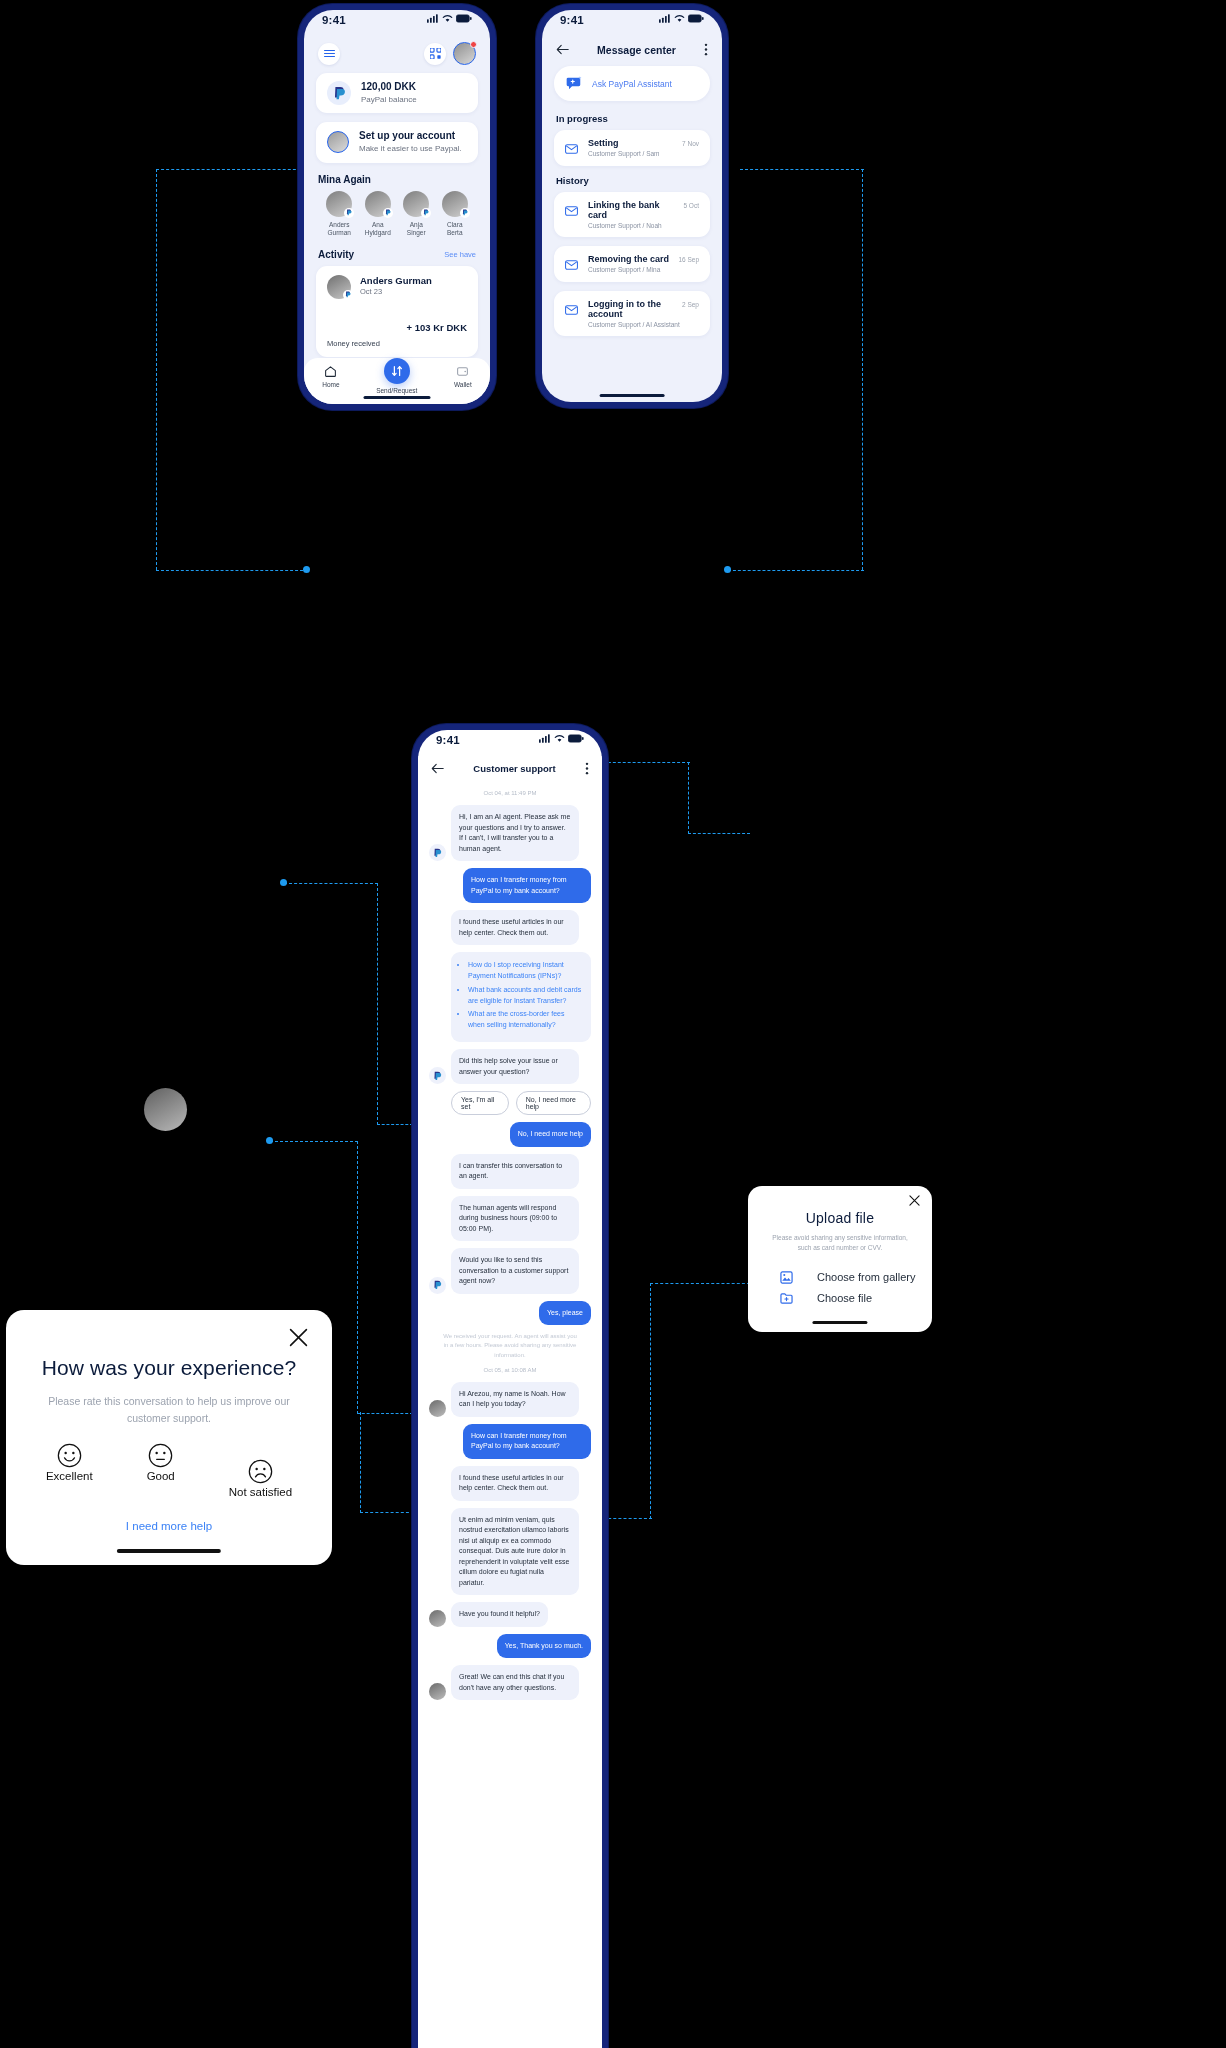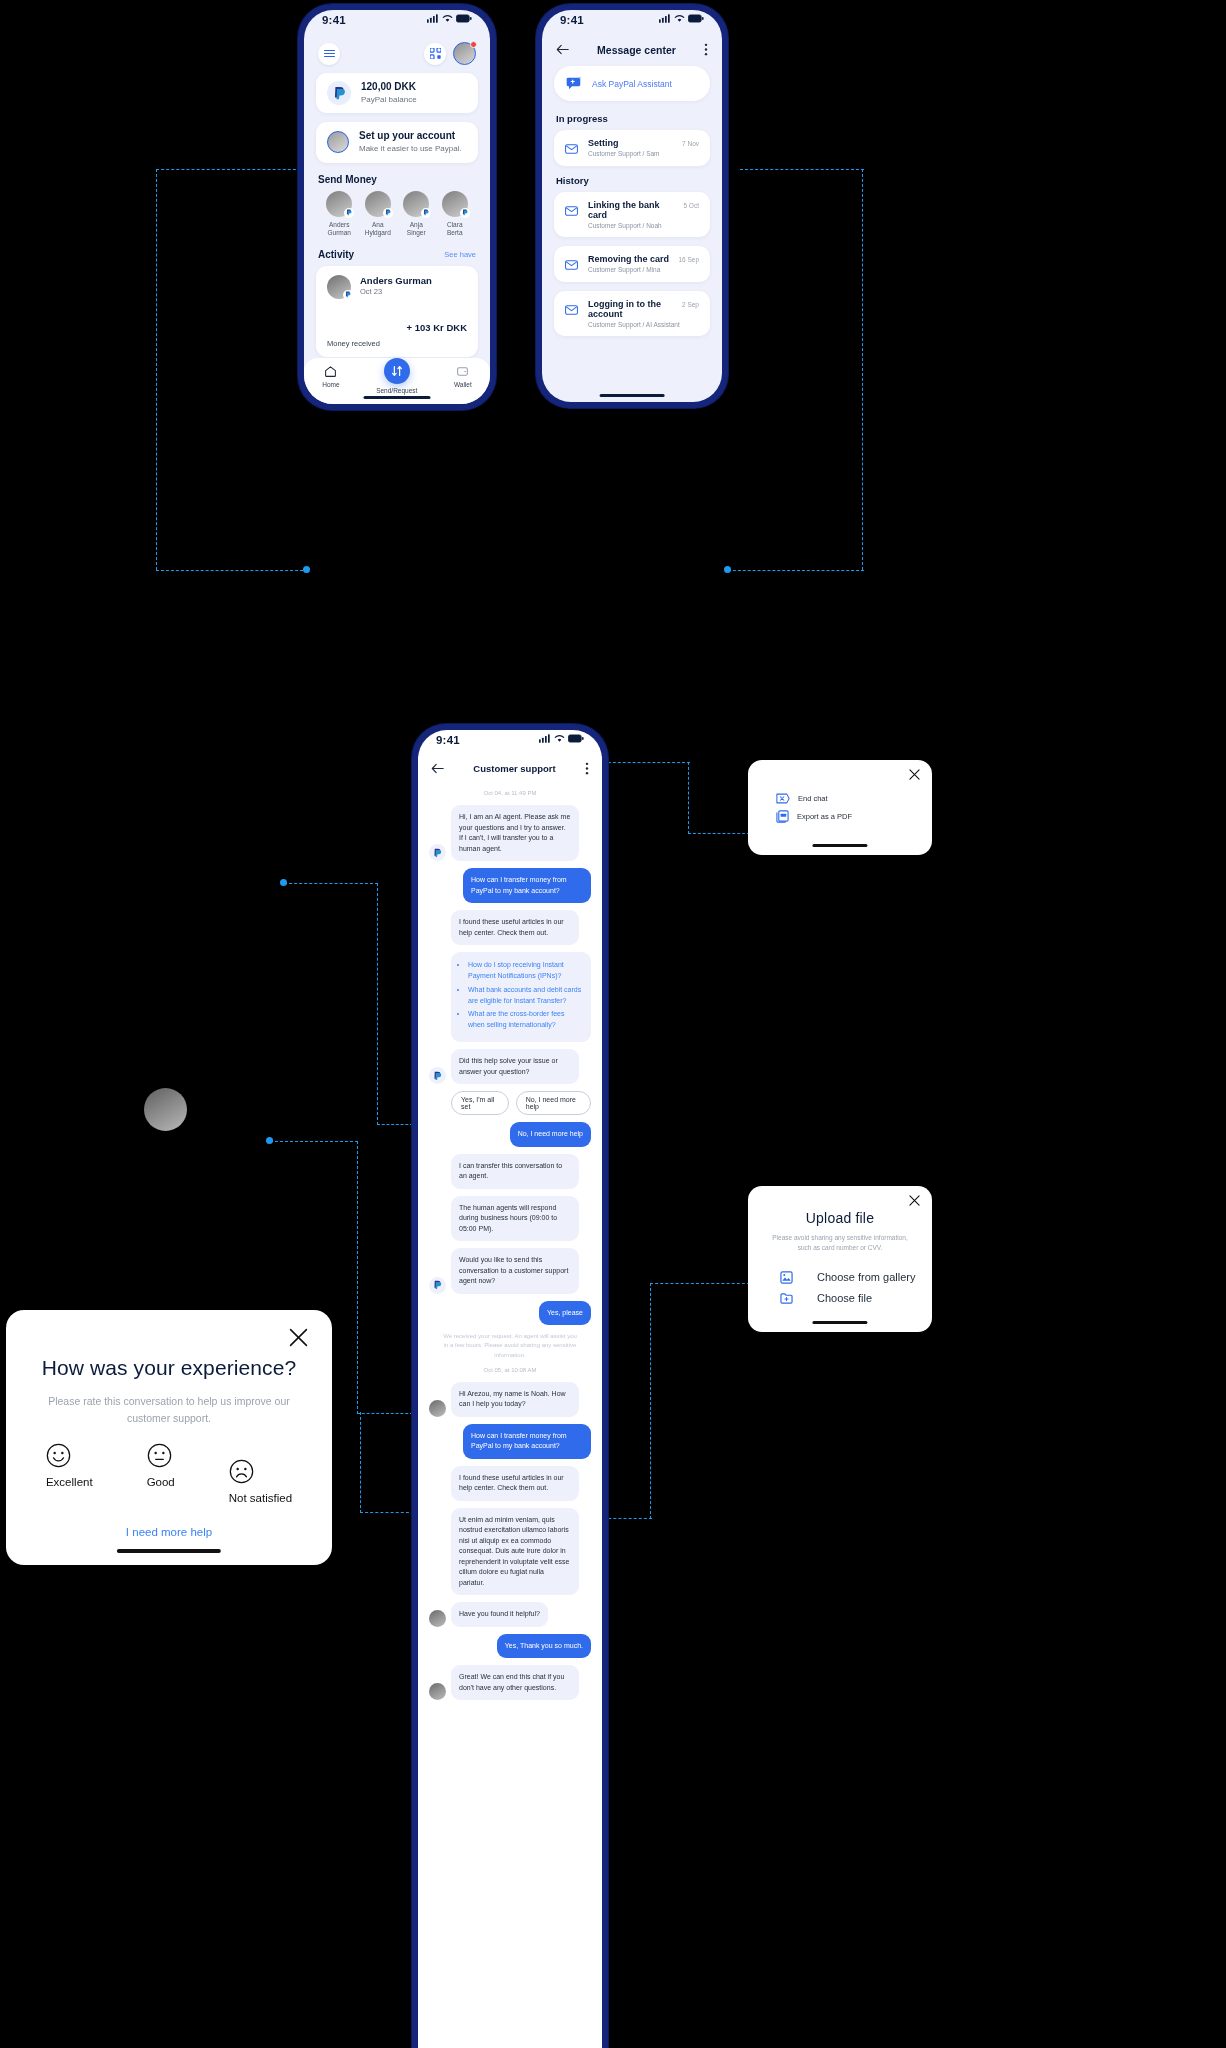--- a/index.html
+++ b/index.html
@@ -129,21 +129,21 @@
   #sheetUpload{ left:748px; top:1186px; width:184px; height:146px; }
   .up-title{text-align:center;font-size:14px;font-weight:400;margin-top:24px;letter-spacing:.2px;}
   .up-sub{text-align:center;font-size:6.5px;color:#9ca3af;line-height:1.6;margin:7px 18px 0 18px;}
   .up-rows{margin-top:13px;}
   .up-row{display:flex;align-items:center;gap:24px;padding:4px 0 4px 32px;font-size:11px;color:#1f2937;}
 
   #sheetRate{ left:6px; top:1310px; width:326px; height:255px; border-radius:18px;}
   .rate-title{text-align:center;font-size:21px;font-weight:400;margin-top:46px;letter-spacing:.1px;}
   .rate-sub{text-align:center;font-size:10.5px;color:#9ca3af;line-height:1.6;margin:13px 36px 0 36px;}
   .faces{display:flex;justify-content:center;gap:54px;margin-top:16px;align-items:flex-start;}
-  .face{display:flex;flex-direction:column;gap:8px;}
+  .face{display:flex;flex-direction:column;align-items:center;gap:2px;}
   .face .fl{font-size:11.5px;color:#111;}
   .face.low{margin-top:16px;}
   .rate-link{text-align:center;font-size:11.5px;color:#3b82f6;margin-top:22px;}
   .rate-close{position:absolute;top:18px;right:24px;cursor:pointer;}
   #sheetRate .hb{width:32%;height:4px;background:#111;bottom:12px;}
 
   .lone-avatar{position:absolute;left:144px;top:1088px;width:43px;height:43px;border-radius:50%;
                background:linear-gradient(150deg,#5f5f5f,#b9b9b9);box-shadow:0 2px 10px rgba(0,0,0,.4);}
 </style>
 </head>
@@ -242,21 +242,21 @@
       </div>
 
       <div class="card">
         <div class="av-sm"></div>
         <div>
           <div class="t1">Set up your account</div>
           <div class="t2">Make it easier to use Paypal.</div>
         </div>
       </div>
 
-      <div class="sec-title">Send Money</div>
+      <div class="sec-title">Mina Again</div>
       <div class="people">
         <div class="person">
           <div class="p-av">
               <span class="pbadge">
             <svg width="6" height="7" viewBox="0 0 14 16">
                   <path d="M2.6 1h5.2c2.6 0 4 1.3 3.6 3.6-.4 2.3-2 3.5-4.4 3.5H5.4l-.7 4.1H2.1z" fill="#27348b"></path>
                   <path d="M4.3 3.1h5.1c2.5 0 3.8 1.3 3.4 3.5-.4 2.3-2 3.5-4.4 3.5H7l-.7 4.2H3.8z" fill="#2790cf"></path>
                 </svg>
               </span>
             </div>
@@ -588,43 +588,20 @@
         </div>
         <div class="msg">
           <span class="ag-av"></span>
           <div class="bub">Great! We can end this chat if you don't have any other questions.</div>
         </div>
       </div>
 
     </div>
   </div>
 
-  <div class="sheet" id="sheetMenu">
-    <svg class="close" width="11" height="11" viewBox="0 0 12 12">
-      <path d="M1 1l10 10M11 1 1 11" stroke="#111" stroke-width="1.2" stroke-linecap="round"></path>
-    </svg>
-    <div class="menu-wrap">
-      <div class="menu-row">
-        <svg width="14" height="11" viewBox="0 0 16 12">
-          <path d="M1 1h11.4l2.6 5-2.6 5H1z" fill="none" stroke="#2f6bea" stroke-width="1.2" stroke-linejoin="round"></path>
-          <path d="M5 4l4 4M9 4l-4 4" stroke="#2f6bea" stroke-width="1.2" stroke-linecap="round"></path>
-        </svg>
-        <span>End chat</span>
-      </div>
-      <div class="menu-row">
-        <svg width="13" height="13" viewBox="0 0 14 14">
-          <rect x="3" y="1" width="10" height="11" rx="1.2" fill="none" stroke="#2f6bea" stroke-width="1.2"></rect>
-          <path d="M1 3v9.2a.8.8 0 0 0 .8.8H10" fill="none" stroke="#2f6bea" stroke-width="1.2" stroke-linecap="round"></path>
-          <rect x="5" y="4" width="6" height="3.4" rx=".6" fill="#2f6bea"></rect>
-        </svg>
-        <span>Export as a PDF</span>
-      </div>
-    </div>
-    <div class="hb"></div>
-  </div>
 
   <div class="sheet" id="sheetUpload">
     <svg class="close" width="11" height="11" viewBox="0 0 12 12">
       <path d="M1 1l10 10M11 1 1 11" stroke="#111" stroke-width="1.2" stroke-linecap="round"></path>
     </svg>
     <div class="up-title">Upload file</div>
     <div class="up-sub">Please avoid sharing any sensitive information, such as card number or CVV.</div>
     <div class="up-rows">
       <div class="up-row">
         <svg width="13" height="13" viewBox="0 0 14 14">

